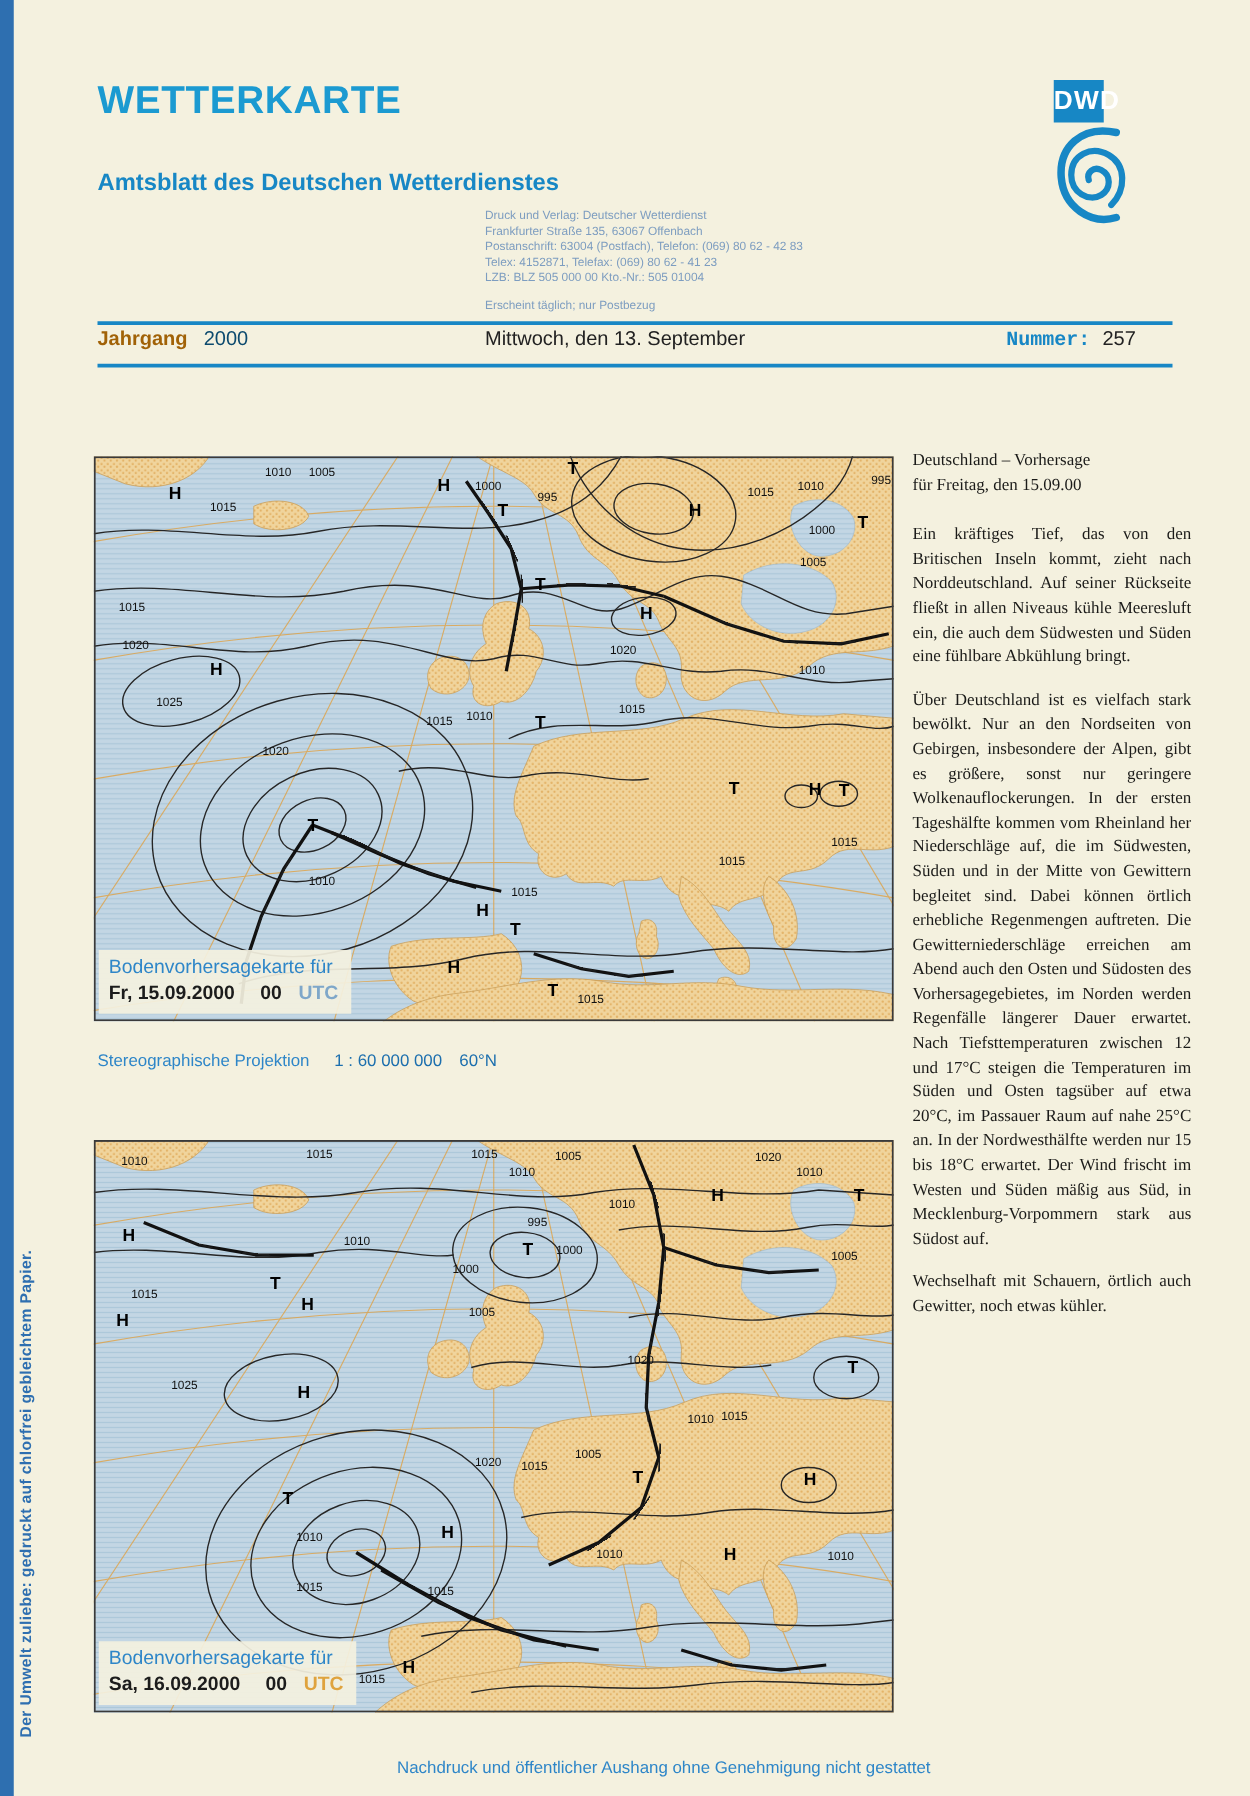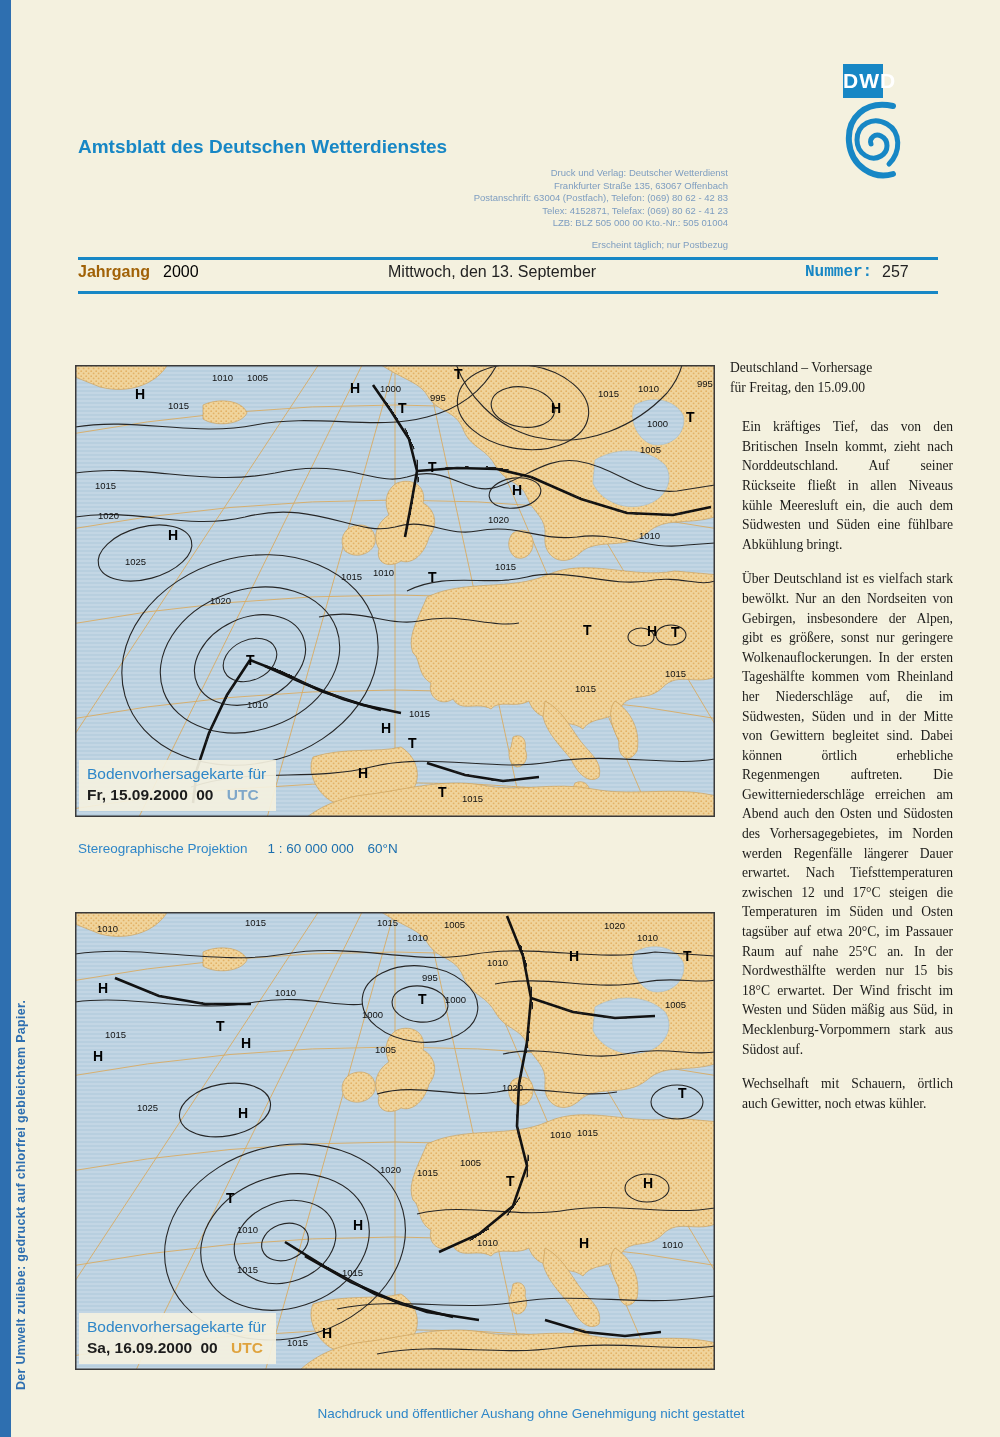--- a/index.html
+++ b/index.html
@@ -8,64 +8,64 @@
 
   .leftbar{position:absolute;left:0;top:0;width:11px;height:100%;background:#2e6fb0;}
   .side-note{position:absolute;left:14px;top:898px;height:492px;writing-mode:vertical-rl;
              transform:rotate(180deg);color:#2e6fb0;font-size:12.5px;font-weight:bold;letter-spacing:.3px;}
 
   .title{position:absolute;left:78px;top:62px;font-size:31px;font-weight:bold;color:#1b9ad1;letter-spacing:.5px;}
   .subtitle{position:absolute;left:78px;top:136px;font-size:19px;font-weight:bold;color:#1787c5;}
 
   .mast-left{position:absolute;left:78px;top:167px;width:290px;font-size:9.5px;line-height:12.5px;color:#8aa9c9;}
   .mast-left .mast-line:nth-child(1),.mast-left .mast-line:nth-child(2){color:#2e6fb0;font-weight:bold;}
-  .mast-center{position:absolute;left:388px;top:167px;width:340px;font-size:9.5px;line-height:12.5px;color:#7d9dc0;text-align:right;}
+  .mast-center{position:absolute;left:388px;top:167px;width:340px;font-size:9.5px;line-height:12.5px;color:#7d9dc0;}
   .mast-note{margin-top:9px;color:#7d9dc0;}
 
   .logo{position:absolute;left:843px;top:64px;width:64px;}
   .logo-box{width:40px;height:34px;background:#1787c5;color:#fff;font-weight:bold;font-size:21px;
             text-align:center;line-height:34px;letter-spacing:1px;}
   .logo-spiral{display:block;margin-top:2px;}
 
   .rule{position:absolute;left:78px;width:860px;height:2.5px;background:#1787c5;}
   #rule1{top:257px;} #rule2{top:291px;}
 
   .issue span{position:absolute;top:263px;font-size:16px;}
   .jahr-label{left:78px;font-weight:bold;color:#a16207;}
-  .jahr-value{left:163px;color:#000000;}
+  .jahr-value{left:163px;color:#0c4a6e;}
   .issue-date{left:388px;color:#222;}
   .num-label{left:805px;font-weight:bold;color:#1787c5;font-family:Liberation Mono, monospace;}
   .num-value{left:882px;color:#222;}
 
   .map-wrap{position:absolute;left:75px;}
   #map1{top:365px;width:640px;height:452px;}
   #map2{top:912px;width:640px;height:458px;}
   .map-svg{display:block;width:100%;height:100%;background:#c3d6e4;}
   .map-frame{fill:none;stroke:#3a3a3a;stroke-width:1.5;}
   .iso{fill:none;stroke:#262626;stroke-width:1.1;}
   .front{fill:none;stroke:#111;stroke-width:2.6;}
   .ml-n{font-size:9.5px;font-family:"Liberation Sans",sans-serif;fill:#111;}
   .ml-c{font-size:14px;font-weight:bold;font-family:"Liberation Sans",sans-serif;fill:#000;}
   .grat{fill:none;stroke:#e0a143;stroke-width:.9;opacity:.8;}
   .land{fill:url(#landPat);stroke:#c89c55;stroke-width:.6;}
   .seaov{fill:url(#seaPat);stroke:#9bb9cf;stroke-width:.5;}
 
   .map-caption{position:absolute;left:4px;bottom:6px;background:rgba(244,241,223,.92);padding:5px 10px 7px 8px;}
   .cap-title{color:#2e86c8;font-size:15.5px;margin-bottom:3px;}
   .cap-line2{font-size:15.5px;font-weight:bold;color:#1c1c1c;}
-  .cap-time{margin-left:4px;} .cap-utc{margin-left:9px;}
+  .cap-time{margin-left:16px;} .cap-utc{margin-left:9px;}
 
   .proj-note{position:absolute;left:78px;top:841px;font-size:13.5px;color:#2e86c8;}
   .proj-scale{margin-left:16px;color:#1c6fae;}
   .proj-lat{margin-left:10px;color:#1c6fae;}
 
   .forecast{position:absolute;left:730px;top:358px;width:223px;font-size:13.6px;line-height:19.6px;
             text-align:justify;hyphens:auto;font-family:Liberation Serif, serif;}
   .fc-head{margin-bottom:20px;text-align:left;}
-  .fc-p{margin:0 0 15px 12px;}
+  .fc-p{margin:0 0 15px 0;}
 
   .footer{position:absolute;left:0;top:1406px;width:100%;text-align:center;color:#2e86c8;font-size:13.5px;padding-left:31px;}
 </style>
 </head>
 <body>
 
 <svg width="0" height="0" style="position:absolute" aria-hidden="true">
   <defs>
     <pattern id="seaPat" width="5" height="4" patternUnits="userSpaceOnUse">
       <rect width="5" height="4" fill="#c3d6e4"></rect>
@@ -117,20 +117,21 @@
       <path class="land" d="M225,458 L645,458 L645,432 C602,420 560,432 518,424 C478,416 446,428 406,420 C366,413 326,426 288,430 C258,434 238,446 225,458 Z"></path>
     </g>
   </defs>
 </svg>
 
 <div id="page">
 
   <div class="leftbar"></div>
   <div class="side-note">Der Umwelt zuliebe: gedruckt auf chlorfrei gebleichtem Papier.</div>
 
+  <div class="title">WETTERKARTE</div>
   <div class="subtitle">Amtsblatt des Deutschen Wetterdienstes</div>
 
 
   <div class="mast-center">
     <div>
         <div class="mast-line">Druck und Verlag: Deutscher Wetterdienst</div>
         <div class="mast-line">Frankfurter Straße 135, 63067 Offenbach</div>
         <div class="mast-line">Postanschrift: 63004 (Postfach), Telefon: (069) 80 62 - 42 83</div>
         <div class="mast-line">Telex: 4152871, Telefax: (069) 80 62 - 41 23</div>
         <div class="mast-line">LZB: BLZ 505 000 00 Kto.-Nr.: 505 01004</div>

